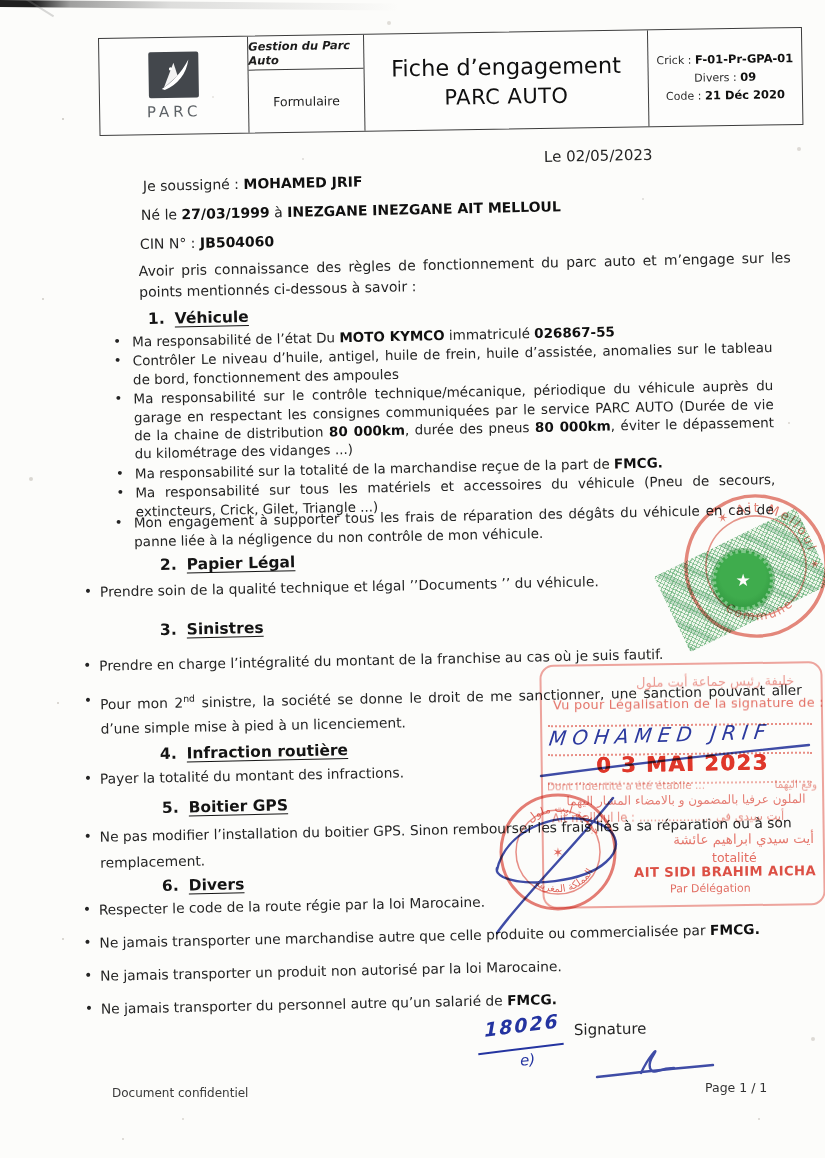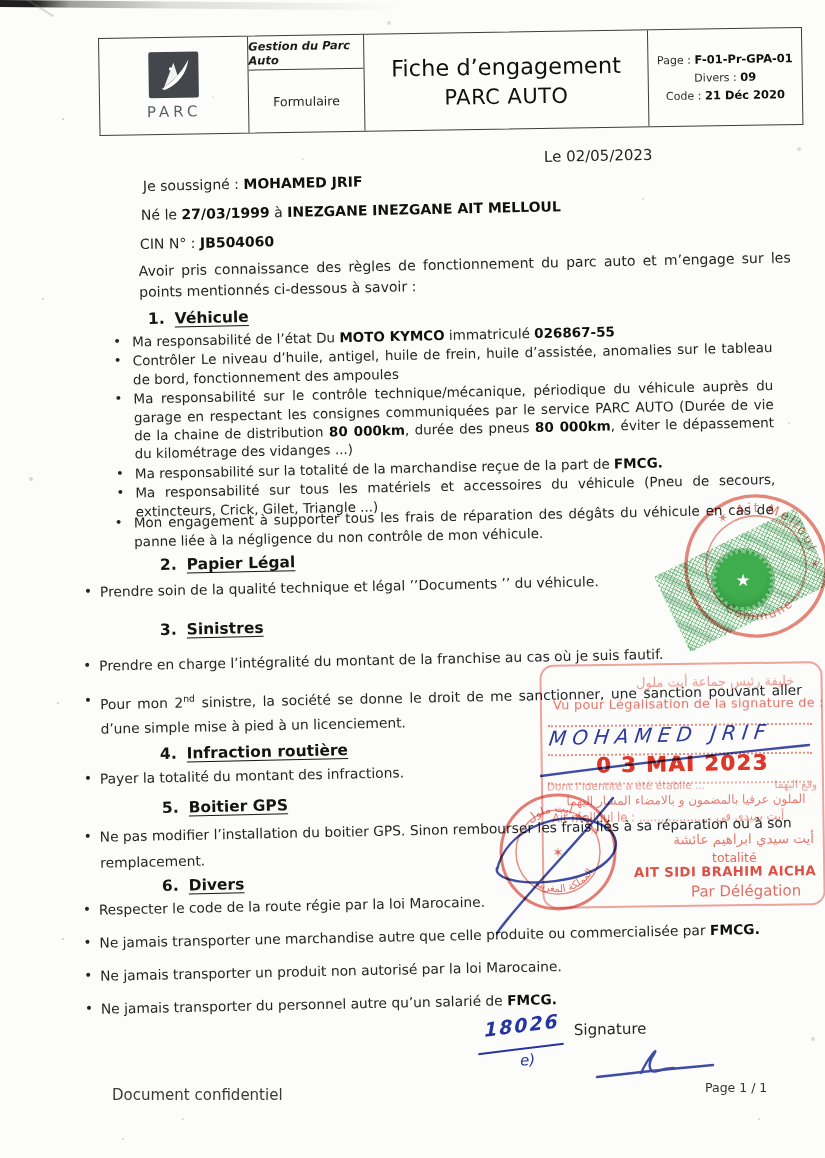--- a/index.html
+++ b/index.html
@@ -69,21 +69,21 @@
   .list3{left:86px;top:654px;width:716px;font-size:13.8px;line-height:24px;}
   .list3 li{margin-bottom:11px;}
   .list4{left:86px;top:770px;width:700px;font-size:13.8px;line-height:19px;}
   .list5{left:86px;top:824px;width:706px;font-size:13.8px;line-height:26px;}
   .list6{left:86px;top:901px;width:716px;font-size:13.8px;line-height:19px;}
   .list6 li{margin-bottom:14px;}
 
   
   .sig-label{left:574px;top:1021px;font-size:15px;}
   .page-num{left:705px;top:1080px;font-size:12.5px;color:#333;}
-  .confidential{left:112px;top:1086px;font-size:15px;color:#3a3a3a;}
+  .confidential{left:112px;top:1086px;font-size:12px;color:#3a3a3a;}
   .hand{color:#2434a0;font-style:italic;}
   .sig-num{left:484px;top:1014px;font-size:19px;letter-spacing:2px;font-weight:bold;
            transform:rotate(-7deg) skewX(-6deg);}
   .sig-num-line{left:478px;top:1048px;width:86px;border-top:2.2px solid #2434a0;transform:rotate(-7deg);}
   .sig-num-sub{left:520px;top:1051px;font-size:15px;transform:rotate(-5deg);}
 
   
   .stamp{mix-blend-mode:multiply;}
   .fpat{left:664px;top:538px;width:158px;height:84px;transform:rotate(-26deg);border-radius:3px;
     background-color:#f1f8ef;
@@ -110,21 +110,21 @@
   .l-date{left:596px;top:752px;font-size:21px;font-weight:bold;color:#e2372b;letter-spacing:1.5px;
           transform:rotate(-1deg);text-shadow:.6px 0 0 #e2372b;}
   .l-dont{left:547px;top:779px;width:270px;font-size:10.5px;color:rgba(226,106,94,.66);
           display:flex;justify-content:space-between;transform:rotate(-.6deg);filter:blur(.25px);}
   .l-ar2{left:560px;top:793px;width:252px;font-size:12px;direction:rtl;text-align:center;color:rgba(226,90,78,.78);transform:rotate(-.6deg);}
   .l-place{left:552px;top:810px;width:262px;font-size:11.5px;color:rgba(226,100,88,.72);
            display:flex;gap:4px;transform:rotate(-.6deg);filter:blur(.2px);}
   .l-ar3{left:600px;top:831px;width:214px;font-size:13.5px;direction:rtl;text-align:right;color:rgba(226,84,72,.78);transform:rotate(-.6deg);}
   .l-tafwid{left:712px;top:850px;font-size:12.5px;direction:rtl;color:rgba(226,84,72,.85);}
   .l-officer{left:634px;top:864px;font-size:13.2px;font-weight:bold;color:rgba(220,62,50,.9);letter-spacing:.4px;transform:rotate(-.6deg);}
-  .l-deleg{left:670px;top:882px;font-size:15px;color:rgba(222,76,64,.8);transform:rotate(-.6deg);margin-left:21px;}
+  .l-deleg{left:670px;top:882px;font-size:11px;color:rgba(222,76,64,.8);transform:rotate(-.6deg);}
   .lcirc{left:492px;top:786px;width:132px;height:132px;}
 
   .ink{left:0;top:0;width:825px;height:1158px;mix-blend-mode:multiply;z-index:30;pointer-events:none;}
 </style>
 </head>
 <body>
 
 <div class="page">
 
   <div class="abs edge-top"></div>
@@ -144,21 +144,21 @@
     </div>
     <div class="hc2">
       <div class="hc2-top">Gestion du Parc Auto</div>
       <div class="hc2-bot">Formulaire</div>
     </div>
     <div class="hc3">
       <div class="t1">Fiche d’engagement</div>
       <div class="t2">PARC AUTO</div>
     </div>
     <div class="hc4">
-      <div><span>Page :</span> <span class="v">F-01-Pr-GPA-01</span></div>
+      <div><span>Crick :</span> <span class="v">F-01-Pr-GPA-01</span></div>
       <div><span>Divers :</span> <span class="v">09</span></div>
       <div><span>Code :</span> <span class="v">21 Déc 2020</span></div>
     </div>
   </div>
 
   <div class="abs tilt doc-date">Le 02/05/2023</div>
   <div class="abs tilt intro1"><span>Je soussigné : </span><span class="b">MOHAMED JRIF</span></div>
   <div class="abs tilt intro2"><span>Né le </span><span class="b">27/03/1999</span><span> à </span><span class="b">INEZGANE INEZGANE AIT MELLOUL</span></div>
   <div class="abs tilt intro3"><span>CIN N° : </span><span class="b">JB504060</span></div>
   <div class="abs tilt para">Avoir pris connaissance des règles de fonctionnement du parc auto et m’engage sur les points mentionnés ci-dessous à savoir :</div>

